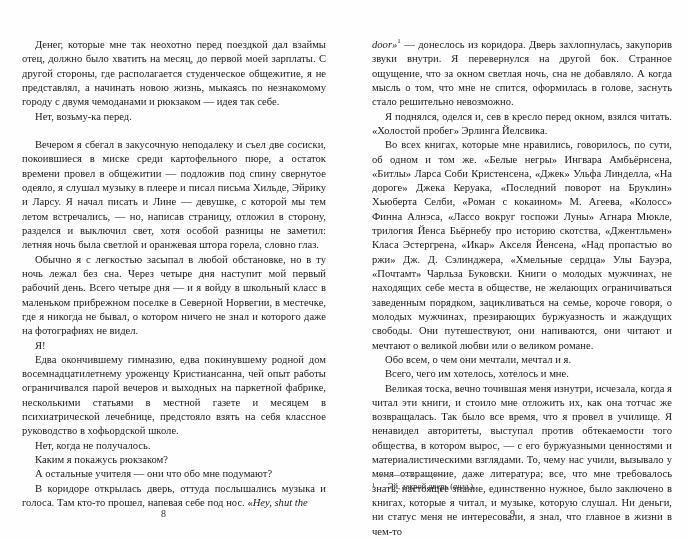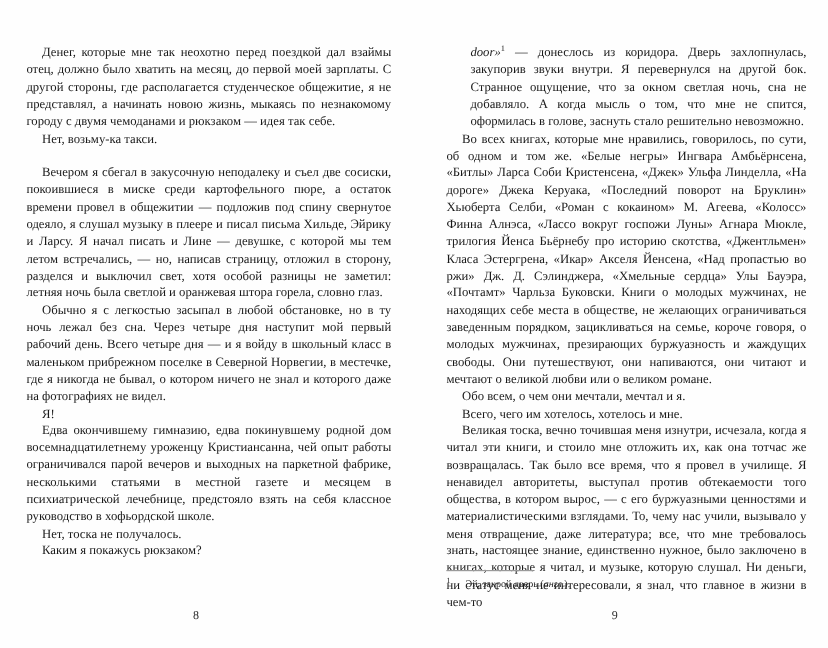--- a/index.html
+++ b/index.html
@@ -42,21 +42,20 @@
     color: #191919;
     -webkit-font-smoothing: antialiased;
   }
   .textblock p {
     margin: 0;
     text-indent: 13px;
     hyphens: manual;
   }
   .textblock p.noindent {
     text-indent: 0;
-    margin-left: 20px;
   }
   .textblock p.gap-before {
     margin-top: 14.3px;
   }
   .it {
     font-style: italic;
   }
   .fn-ref {
     font-size: 7px;
     vertical-align: super;
@@ -105,34 +104,37 @@
   .page-right .folio { padding-right: 10px; }
 </style>
 </head>
 <body>
 
 <div class="spread">
 
   <div class="page page-left">
     <div class="textblock">
       <p>Денег, которые мне так неохотно перед поездкой дал взаймы отец, должно было хватить на месяц, до первой моей зарплаты. С другой стороны, где располагается студенческое общежитие, я не представлял, а начинать новою жизнь, мыкаясь по незнакомому городу с двумя чемоданами и рюкзаком — идея так себе.</p>
-      <p>Нет, возьму-ка такси.</p>
+      <p>Нет, возьму-ка перед.</p>
       <p class="gap-before">Вечером я сбегал в закусочную неподалеку и съел две сосиски, покоившиеся в миске среди картофельного пюре, а остаток времени провел в общежитии — подложив под спину свернутое одеяло, я слушал музыку в плеере и писал письма Хильде, Эйрику и Ларсу. Я начал писать и Лине — девушке, с которой мы тем летом встречались, — но, написав страницу, отложил в сторону, разделся и выключил свет, хотя особой разницы не заметил: летняя ночь была светлой и оранжевая штора горела, словно глаз.</p>
       <p>Обычно я с легкостью засыпал в любой обстановке, но в ту ночь лежал без сна. Через четыре дня наступит мой первый рабочий день. Всего четыре дня — и я войду в школьный класс в маленьком прибрежном поселке в Северной Норвегии, в местечке, где я никогда не бывал, о котором ничего не знал и которого даже на фотографиях не видел.</p>
       <p>Я!</p>
       <p>Едва окончившему гимназию, едва покинувшему родной дом восемнадцатилетнему уроженцу Кристиансанна, чей опыт работы ограничивался парой вечеров и выходных на паркетной фабрике, несколькими статьями в местной газете и месяцем в психиатрической лечебнице, предстояло взять на себя классное руководство в хофьордской школе.</p>
-      <p>Нет, тоска не получалось.</p>
+      <p>Нет, когда не получалось.</p>
       <p>Каким я покажусь рюкзаком?</p>
+      <p>А остальные учителя — они что обо мне подумают?</p>
+      <p><span>В коридоре открылась дверь, оттуда послышались музыка и голоса. Там кто-то прошел, напевая себе под нос. «</span><span class="it">Hey, shut the</span></p>
     </div>
     <div class="folio">8</div>
   </div>
 
   <div class="page page-right">
     <div class="textblock">
       <p class="noindent"><span class="it">door»</span><span class="fn-ref">1</span><span> — донеслось из коридора. Дверь захлопнулась, закупорив звуки внутри. Я перевернулся на другой бок. Странное ощущение, что за окном светлая ночь, сна не добавляло. А когда мысль о том, что мне не спится, оформилась в голове, заснуть стало решительно невозможно.</span></p>
+      <p>Я поднялся, оделся и, сев в кресло перед окном, взялся читать. «Холостой пробег» Эрлинга Йелсвика.</p>
       <p>Во всех книгах, которые мне нравились, говорилось, по сути, об одном и том же. «Белые негры» Ингвара Амбьёрнсена, «Битлы» Ларса Соби Кристенсена, «Джек» Ульфа Линделла, «На дороге» Джека Керуака, «Последний поворот на Бруклин» Хьюберта Селби, «Роман с кокаином» М. Агеева, «Колосс» Финна Алнэса, «Лассо вокруг госпожи Луны» Агнара Мюкле, трилогия Йенса Бьёрнебу про историю скотства, «Джентльмен» Класа Эстергрена, «Икар» Акселя Йенсена, «Над пропастью во ржи» Дж. Д. Сэлинджера, «Хмельные сердца» Улы Бауэра, «Почтамт» Чарльза Буковски. Книги о молодых мужчинах, не находящих себе места в обществе, не желающих ограничиваться заведенным порядком, зацикливаться на семье, короче говоря, о молодых мужчинах, презирающих буржуазность и жаждущих свободы. Они путешествуют, они напиваются, они читают и мечтают о великой любви или о великом романе.</p>
       <p>Обо всем, о чем они мечтали, мечтал и я.</p>
       <p>Всего, чего им хотелось, хотелось и мне.</p>
       <p>Великая тоска, вечно точившая меня изнутри, исчезала, когда я читал эти книги, и стоило мне отложить их, как она тотчас же возвращалась. Так было все время, что я провел в училище. Я ненавидел авторитеты, выступал против обтекаемости того общества, в котором вырос, — с его буржуазными ценностями и материалистическими взглядами. То, чему нас учили, вызывало у меня отвращение, даже литература; все, что мне требовалось знать, настоящее знание, единственно нужное, было заключено в книгах, которые я читал, и музыке, которую слушал. Ни деньги, ни статус меня не интересовали, я знал, что главное в жизни в чем-то</p>
     </div>
 
     <div class="footnote-wrap">
       <div class="footnote-rule"></div>
       <div class="footnote-text">
         <span class="footnote-marker">1</span>

